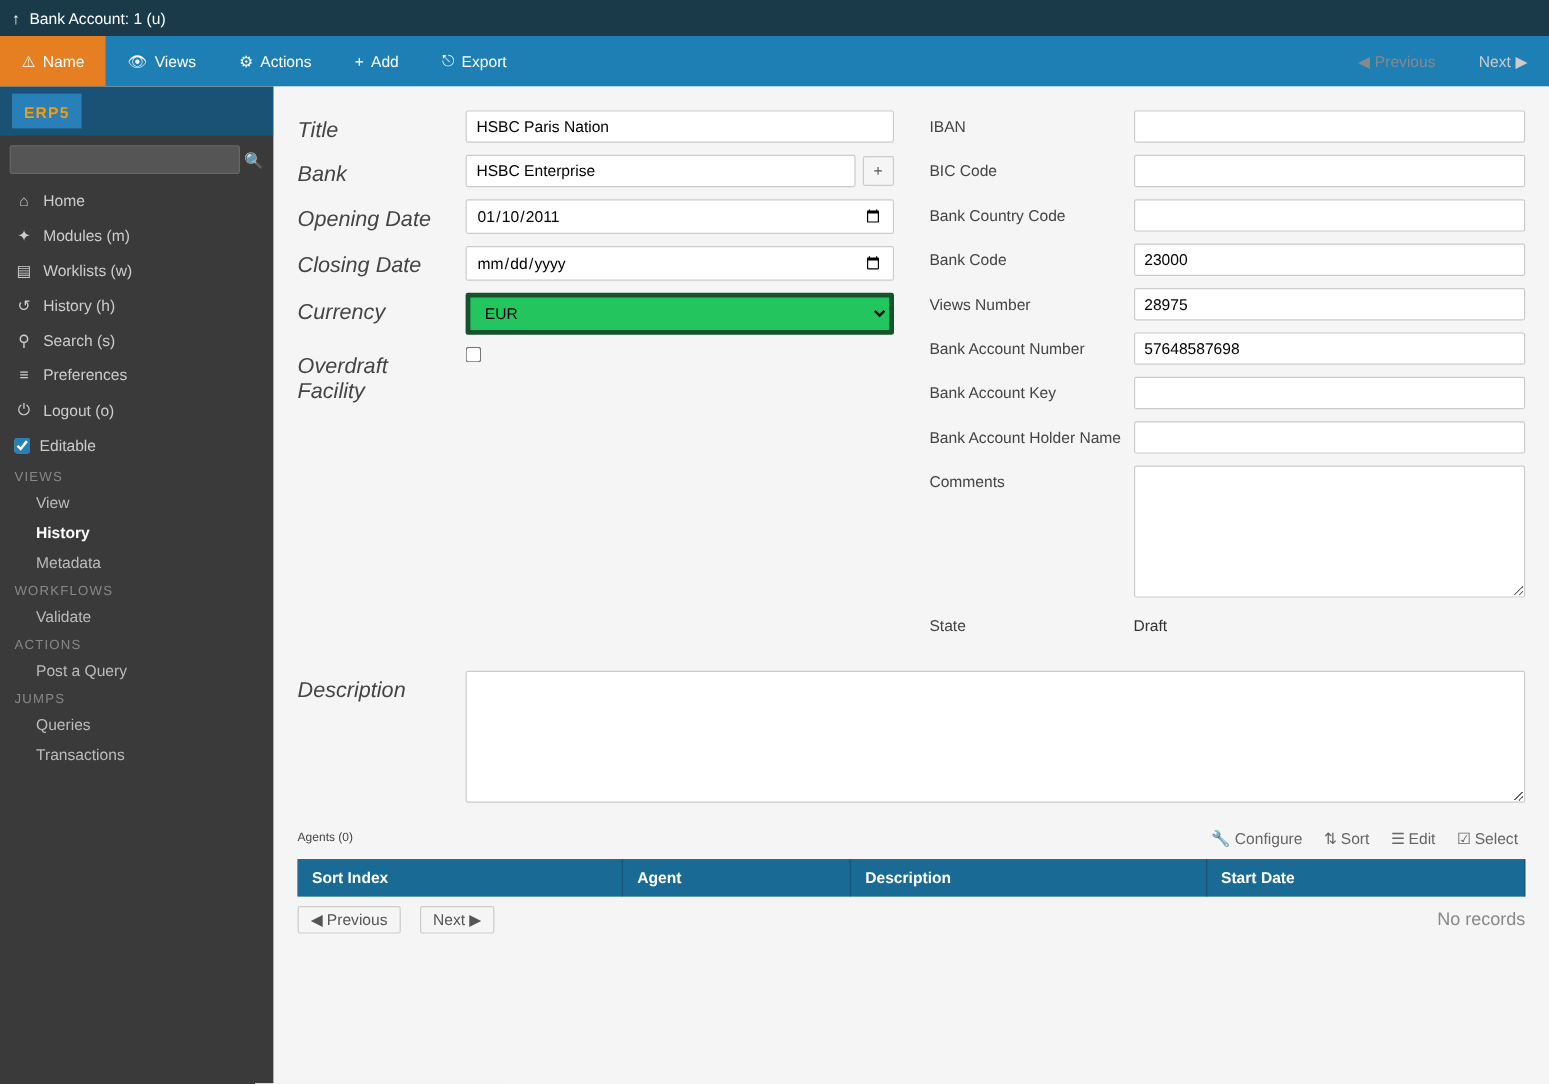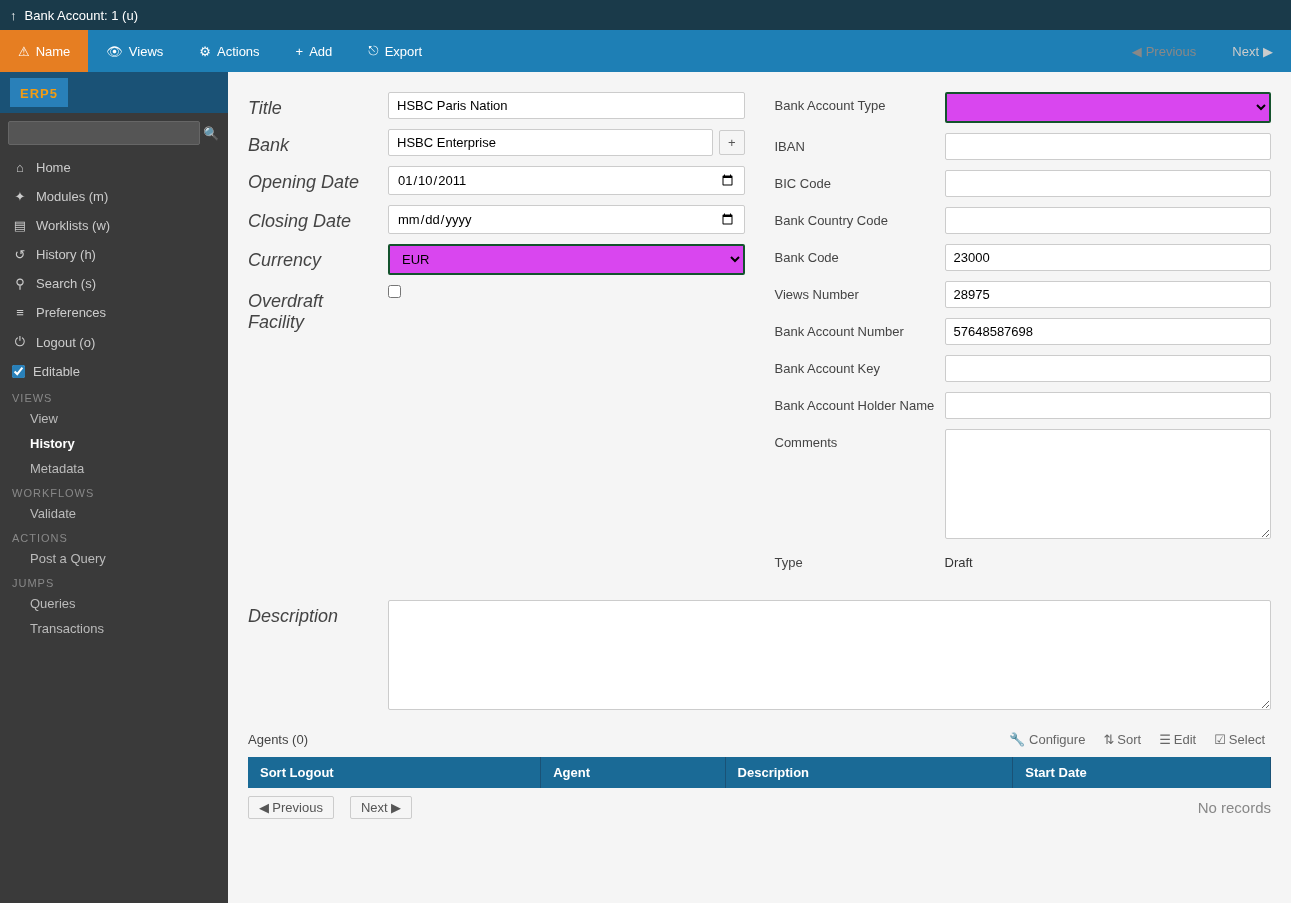--- a/index.html
+++ b/index.html
@@ -185,25 +185,25 @@
       padding: 5px 8px;
       border: 1px solid #ccc;
       border-radius: 2px;
       font-size: 13px;
       outline: none;
       background: white;
     }
     .form-select {
       flex: 1;
       padding: 5px 8px;
-      border: 2px solid #14532d;
+      border: 4px solid #14532d;
       border-radius: 2px;
       font-size: 13px;
       outline: none;
-      background: #d946ef;
+      background: #22c55e;
       appearance: auto;
     }
     .form-textarea {
       width: 100%;
       padding: 5px 8px;
       border: 1px solid #ccc;
       border-radius: 2px;
       font-size: 13px;
       outline: none;
       background: white;
@@ -235,21 +235,21 @@
     }
 
     
     .agents-section { margin-top: 10px; }
     .agents-header {
       display: flex;
       align-items: center;
       justify-content: space-between;
       margin-bottom: 8px;
     }
-    .agents-title { font-size: 13px; color: #444; }
+    .agents-title { font-size: 10px; color: #444; }
     .agents-actions {
       display: flex;
       align-items: center;
       gap: 6px;
     }
     .agent-action-btn {
       background: none;
       border: none;
       color: #666;
       cursor: pointer;
@@ -443,26 +443,20 @@
           </select>
         </div>
         <div class="form-row">
           <label class="form-label">Overdraft Facility</label>
           <input type="checkbox" style="">
         </div>
       </div>
 
       <div class="form-column">
         <div class="form-row">
-          <label class="form-label-right">Bank Account Type</label>
-          <select class="form-select">
-            <option value=""></option>
-          </select>
-        </div>
-        <div class="form-row">
           <label class="form-label-right">IBAN</label>
           <input class="form-input" type="text" style="">
         </div>
         <div class="form-row">
           <label class="form-label-right">BIC Code</label>
           <input class="form-input" type="text" style="">
         </div>
         <div class="form-row">
           <label class="form-label-right">Bank Country Code</label>
           <input class="form-input" type="text" style="">
@@ -485,21 +479,21 @@
         </div>
         <div class="form-row">
           <label class="form-label-right">Bank Account Holder Name</label>
           <input class="form-input" type="text" style="">
         </div>
         <div class="form-row">
           <label class="form-label-right">Comments</label>
           <textarea class="form-textarea" style="height: 110px;"></textarea>
         </div>
         <div class="form-row">
-          <label class="form-label-right">Type</label>
+          <label class="form-label-right">State</label>
           <span class="state-value">Draft</span>
         </div>
       </div>
     </div>
 
     <div class="description-section">
       <div class="form-row">
         <label class="form-label">Description</label>
         <textarea class="form-textarea" style="flex: 1 1 0%; height: 110px;"></textarea>
       </div>
@@ -524,21 +518,21 @@
           <button class="agent-action-btn">
             <span>☑</span>
             <span>Select</span>
           </button>
         </div>
       </div>
 
       <table class="data-table">
         <thead>
           <tr>
-            <th><a href="#">Sort Logout</a></th>
+            <th><a href="#">Sort Index</a></th>
             <th><a href="#">Agent</a></th>
             <th><a href="#">Description</a></th>
             <th><a href="#">Start Date</a></th>
           </tr>
         </thead>
         <tbody>
           
         </tbody>
       </table>
 

